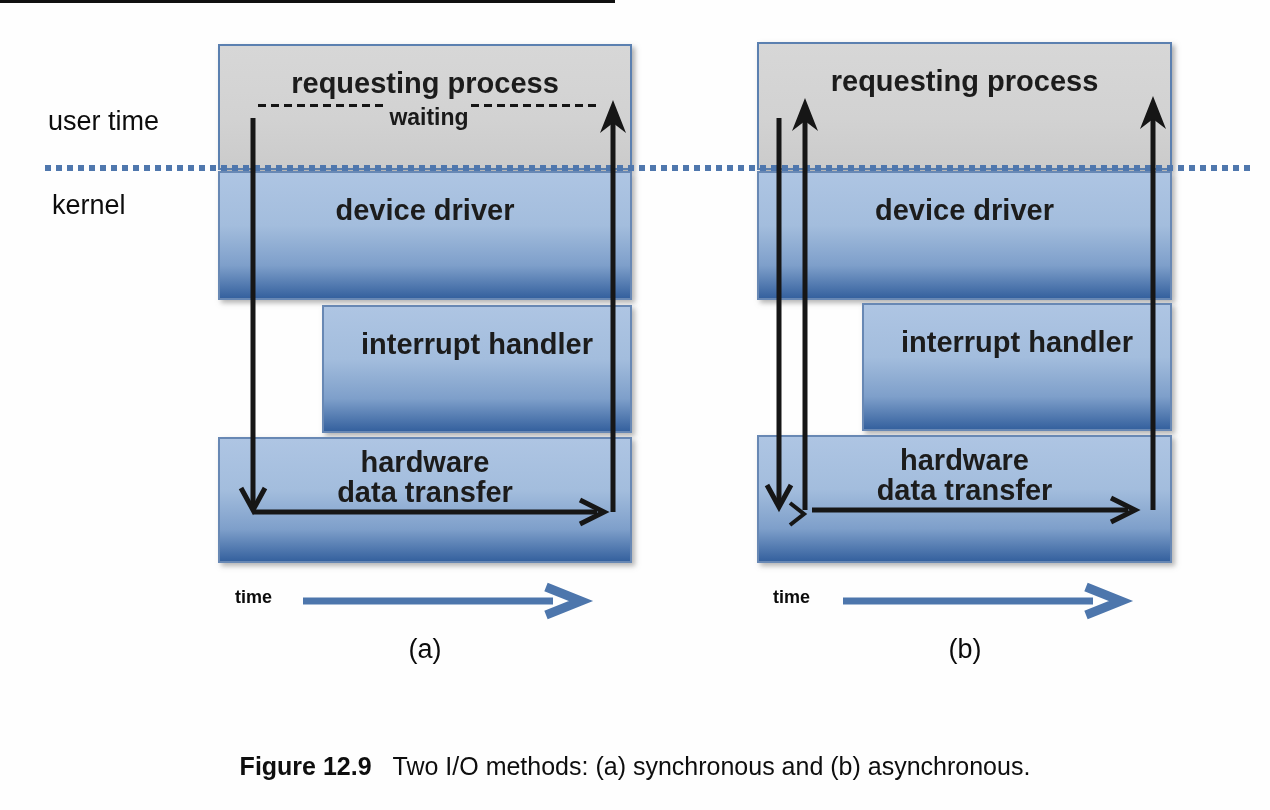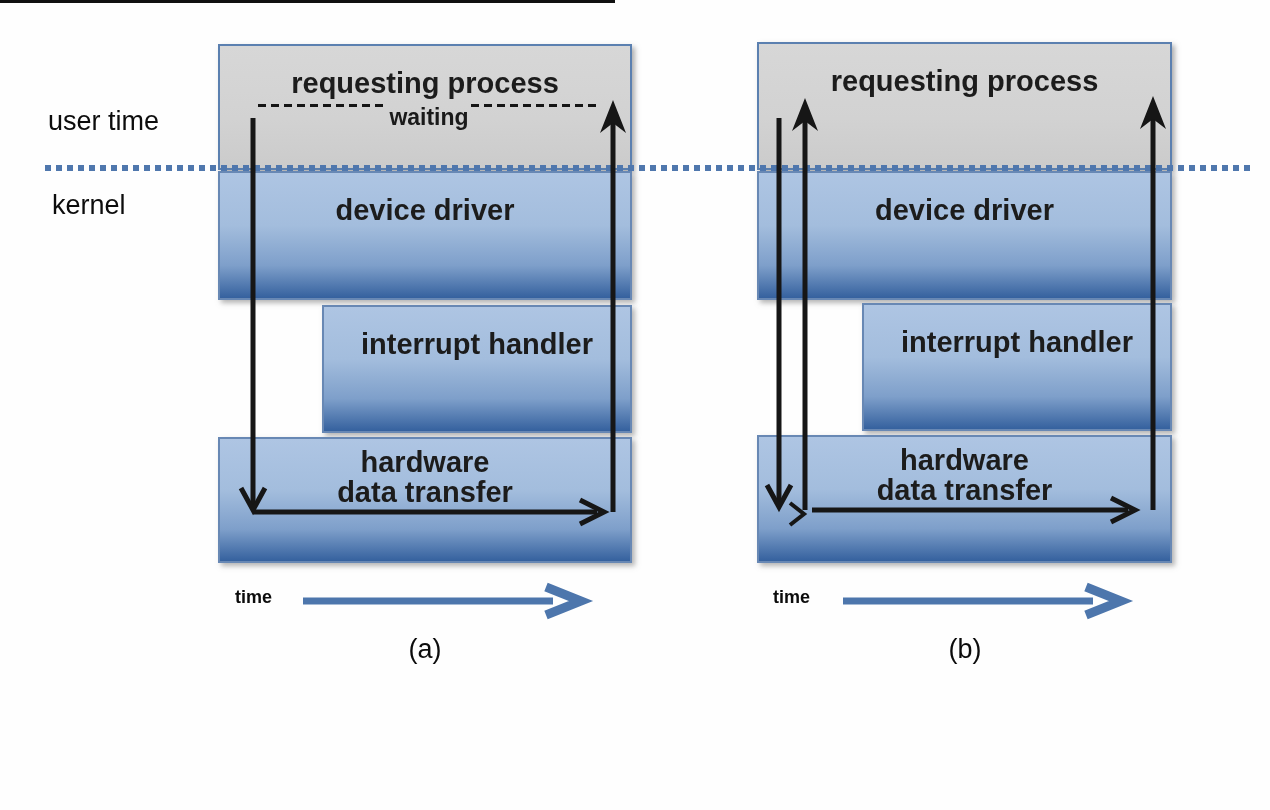--- a/index.html
+++ b/index.html
@@ -143,14 +143,18 @@
     <g stroke="#4d76ac" fill="none">
       <path d="M303,601 L553,601" stroke-width="7"></path>
       <path d="M546,587 L581,601 L546,615" stroke-width="9"></path>
     </g>
     <g stroke="#4d76ac" fill="none">
       <path d="M843,601 L1093,601" stroke-width="7"></path>
       <path d="M1086,587 L1121,601 L1086,615" stroke-width="9"></path>
     </g>
   </svg>
 
+  <div class="caption">
+    <span class="figno">Figure 12.9</span>
+    <span class="cap-text">Two I/O methods: (a) synchronous and (b) asynchronous.</span>
+  </div>
 
 </div>
 
 </body></html>

